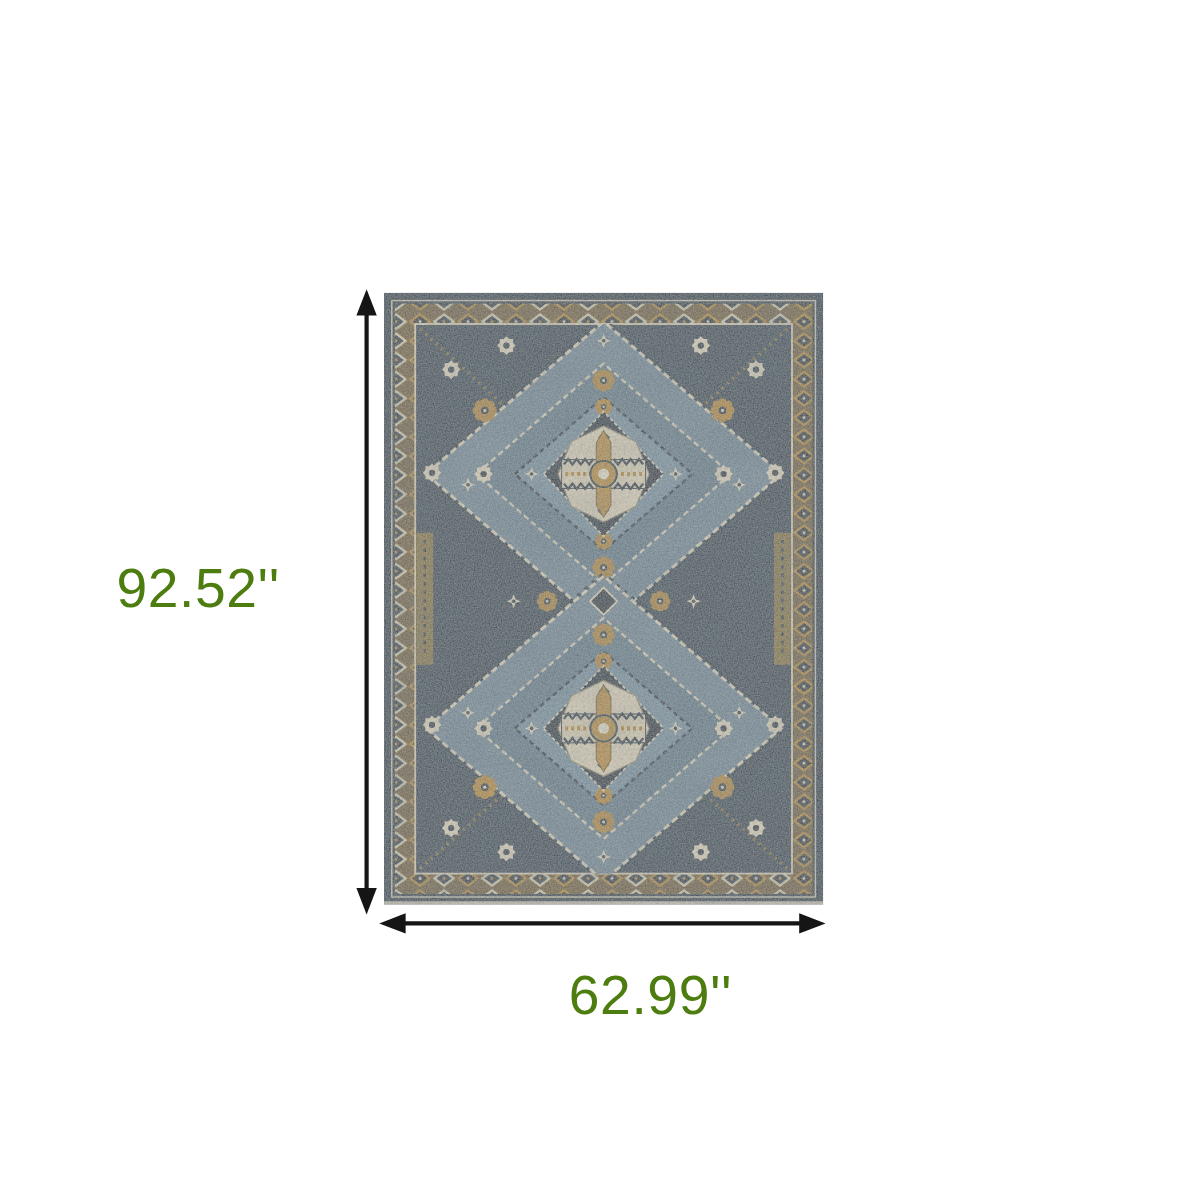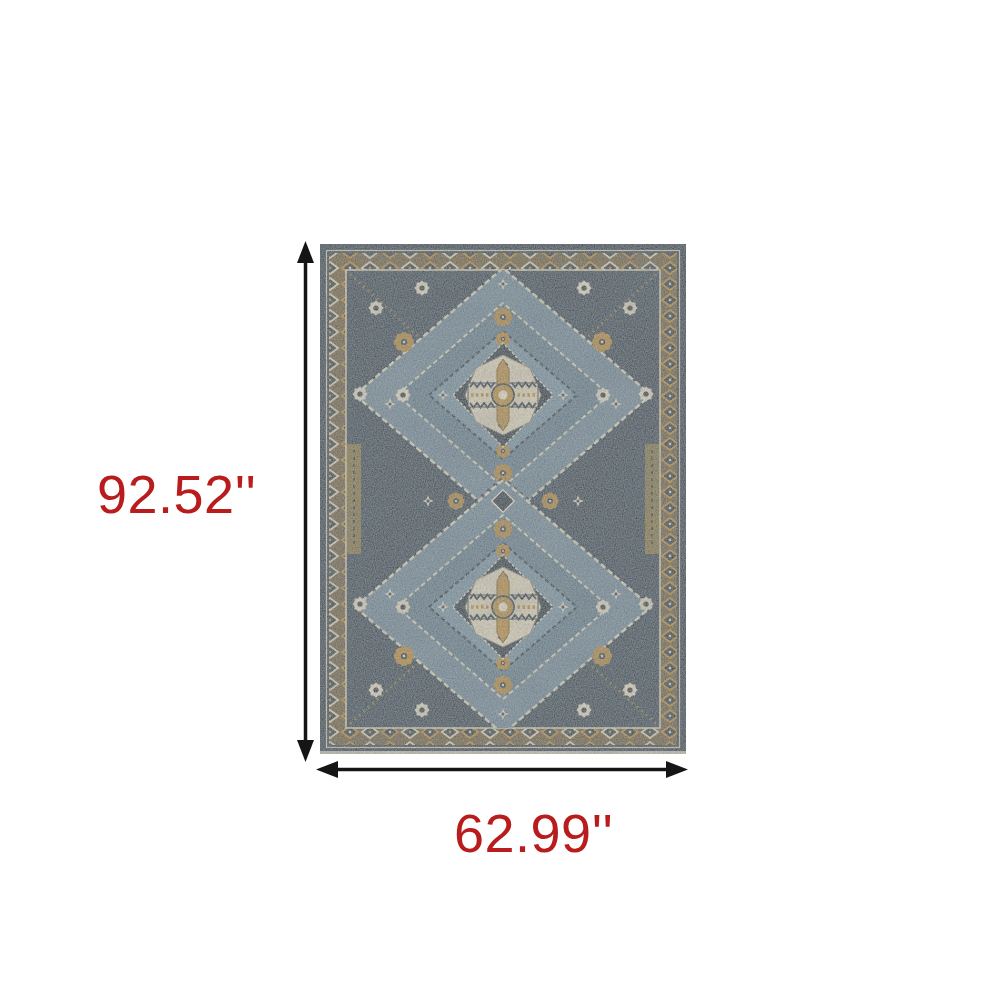--- a/index.html
+++ b/index.html
@@ -1,21 +1,21 @@
 <!DOCTYPE html>
 <html><head>
 <meta charset="utf-8">
 <style>
   html,body{margin:0;padding:0;background:#ffffff;}
   .canvas{position:relative;width:1000px;height:1000px;background:#ffffff;overflow:hidden;
           font-family:"Liberation Sans", sans-serif;}
-  .dim-label{position:absolute;color:#b91c1c;font-size:54px;letter-spacing:0.5px;
+  .dim-label{position:absolute;color:#4d7c0f;font-size:46px;letter-spacing:0.5px;
              line-height:1;white-space:nowrap;}
   #height-label{left:97px;top:467px;}
-  #width-label{left:454px;top:806px;}
+  #width-label{left:474px;top:806px;}
   .arrow-layer{position:absolute;left:0;top:0;width:1000px;height:1000px;pointer-events:none;}
   .rug-wrap{position:absolute;left:320px;top:244px;width:366px;height:510px;}
   
   .c-edge{fill:#36495c;}
 </style>
 </head>
 <body>
 
 <div class="canvas">
 

